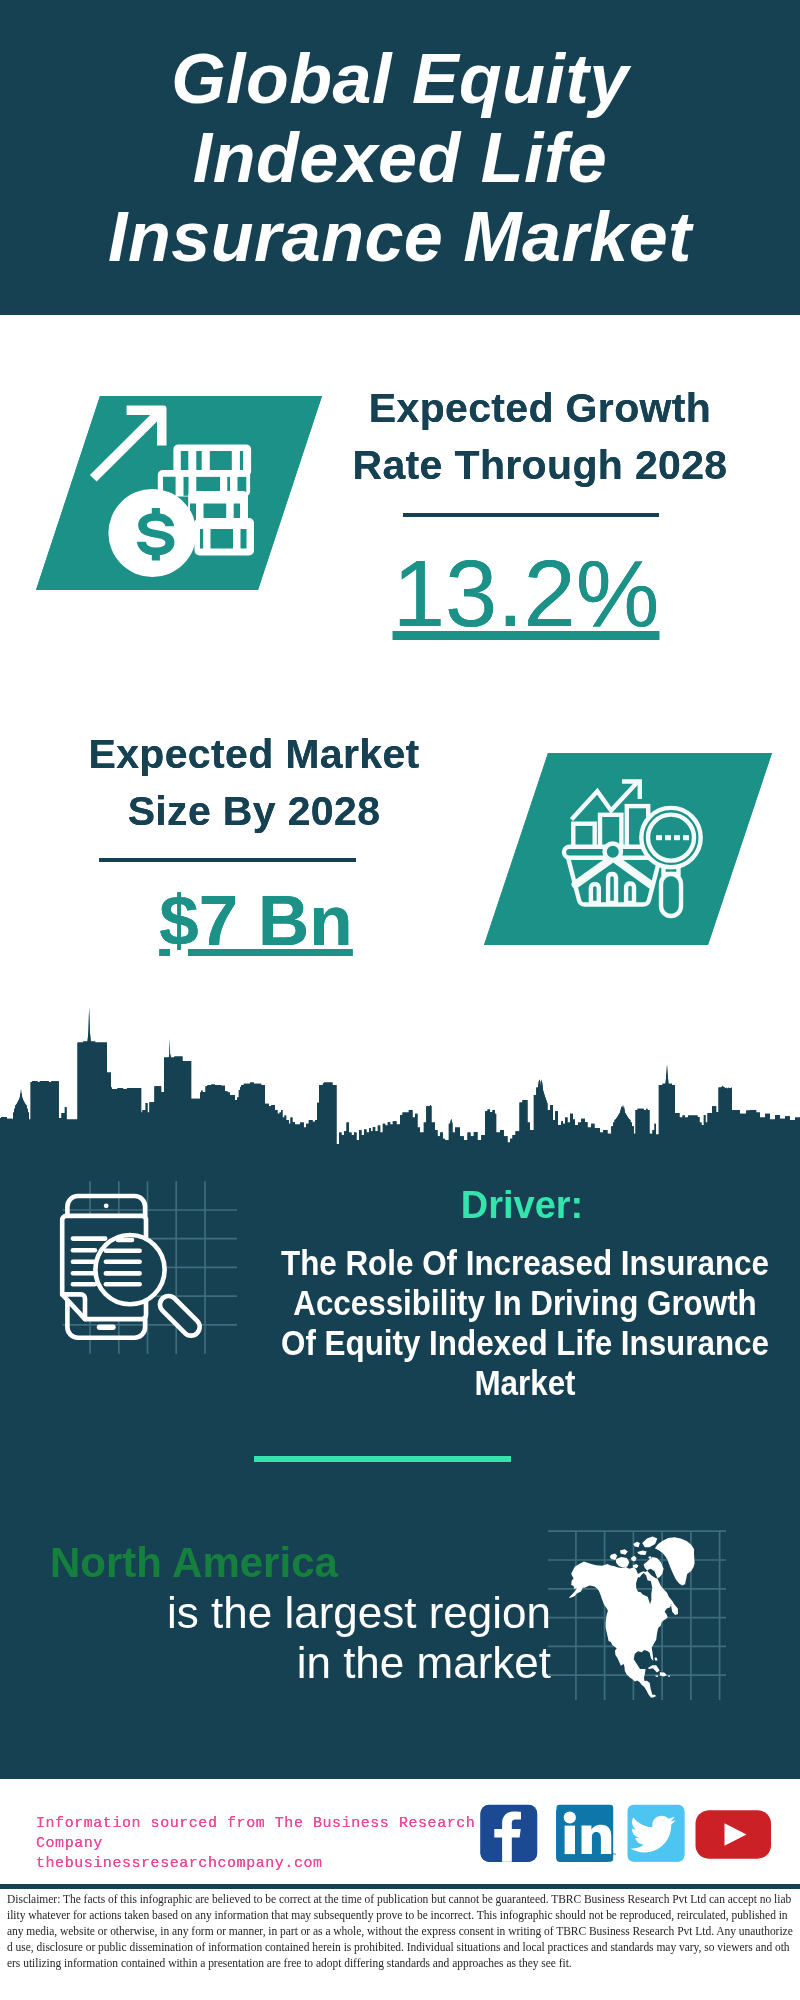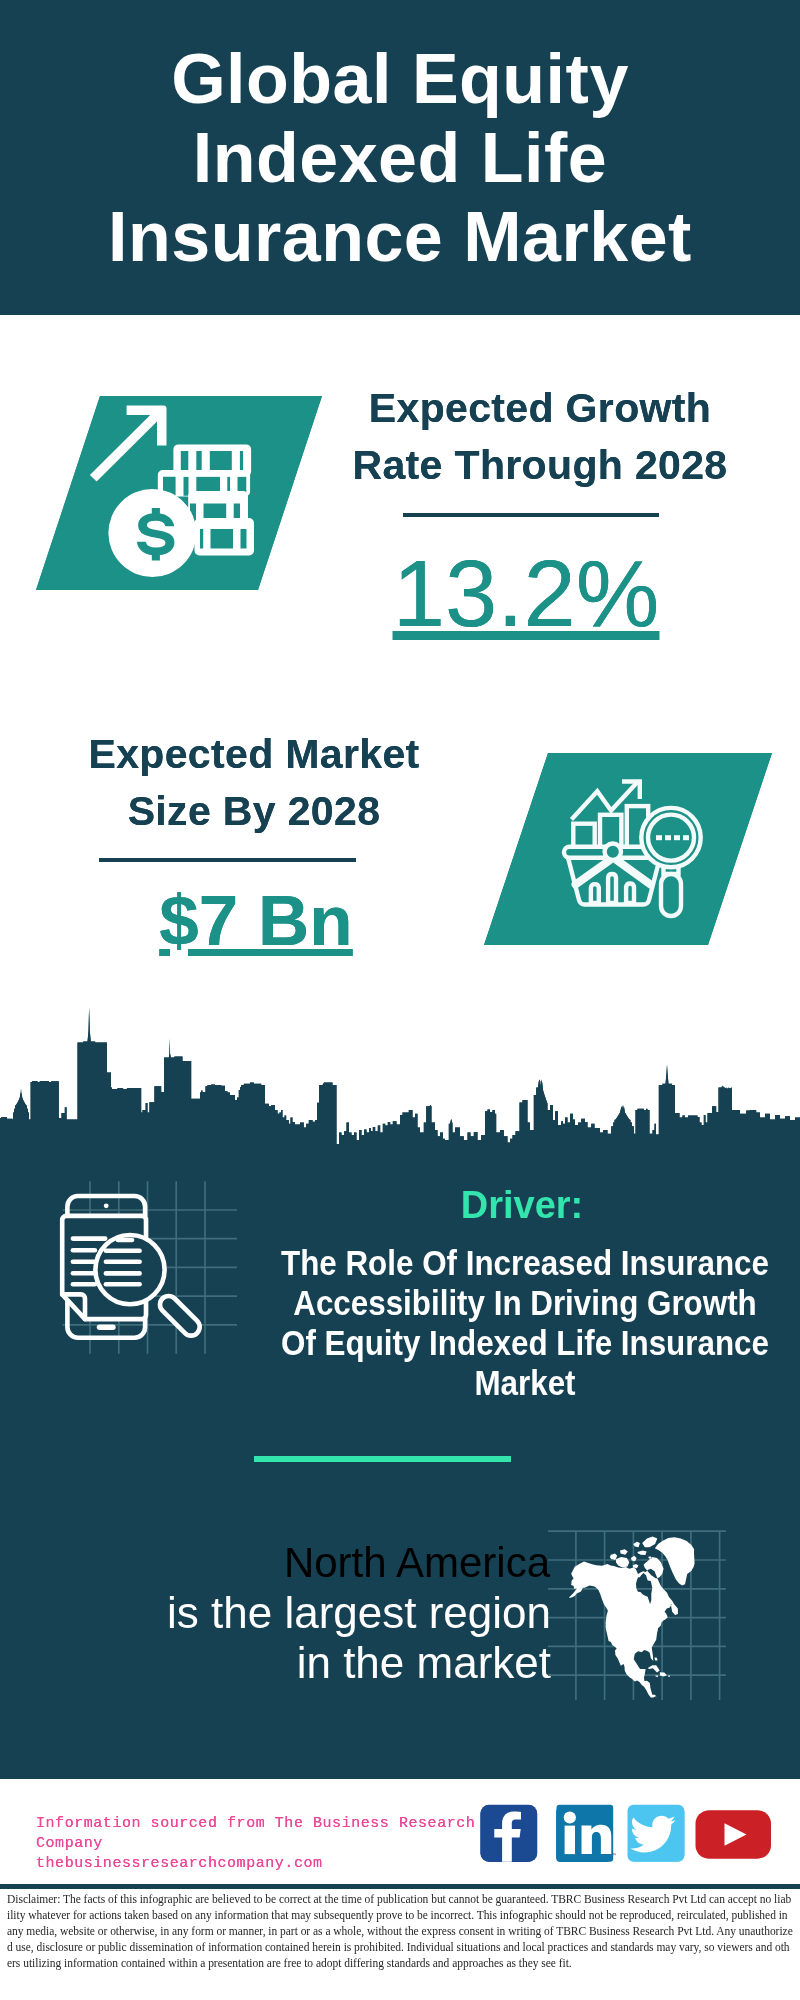--- a/index.html
+++ b/index.html
@@ -1,41 +1,41 @@
 <!DOCTYPE html>
 <html><head>
 <meta charset="utf-8">
 <style>
   * { box-sizing: border-box; margin:0; padding:0; }
   html,body { width:800px; height:2000px; }
   body { font-family:"Liberation Sans", sans-serif; background:#ffffff; overflow:hidden; }
   .page { position:relative; width:800px; height:2000px; background:#fff; overflow:hidden; }
 
   
-  .header { position:absolute; left:0; top:0; width:800px; height:315px; background:#164152; }
+  .header { position:absolute; left:0; top:0; width:800px; height:315px; background:#164152;font-style:italic; }
   .header .title { position:absolute; left:0; top:40px; width:800px; text-align:center;
       color:#ffffff; font-size:70px; font-weight:bold; line-height:79px; letter-spacing:0.5px; }
 
   
   .stat-title { position:absolute; color:#164152; font-weight:bold; line-height:56.7px; text-align:center; white-space:nowrap; letter-spacing:0.35px; }
   .rule { position:absolute; height:4px; background:#164152; }
   .stat-value { position:absolute; color:#1c9188; text-align:center; line-height:1; white-space:nowrap;text-decoration:underline; }
 
   
   .darkband { position:absolute; left:0; width:800px; background:#164152; }
   .skyline { position:absolute; left:0; display:block; }
 
   
   .driver-label { position:absolute; color:#33e5ad; font-weight:bold; text-align:center; white-space:nowrap; }
   .driver-text { position:absolute; color:#ffffff; font-weight:bold; text-align:center; }
   .cond { display:block; transform:scaleX(0.896); transform-origin:center center; white-space:nowrap; }
   .greenrule { position:absolute; height:5.5px; background:#33e5ad; }
 
   
-  .region-name { position:absolute; color:#000000; font-weight:normal; text-align:right; white-space:nowrap; }
+  .region-name { position:absolute; color:#15803d; font-weight:bold; text-align:left; white-space:nowrap; }
   .region-text { position:absolute; color:#ffffff; text-align:right; }
 
   
   .src-text { position:absolute; color:#ec4899; letter-spacing:0.55px;font-family:Liberation Mono, monospace; }
   .disclaimer { position:absolute; color:#262626; word-break:break-all; letter-spacing:-0.03px; text-align:left;font-family:Liberation Serif, serif; }
   .sep { position:absolute; left:0; width:800px; background:#164152; }
 </style>
 </head>
 <body>
 

